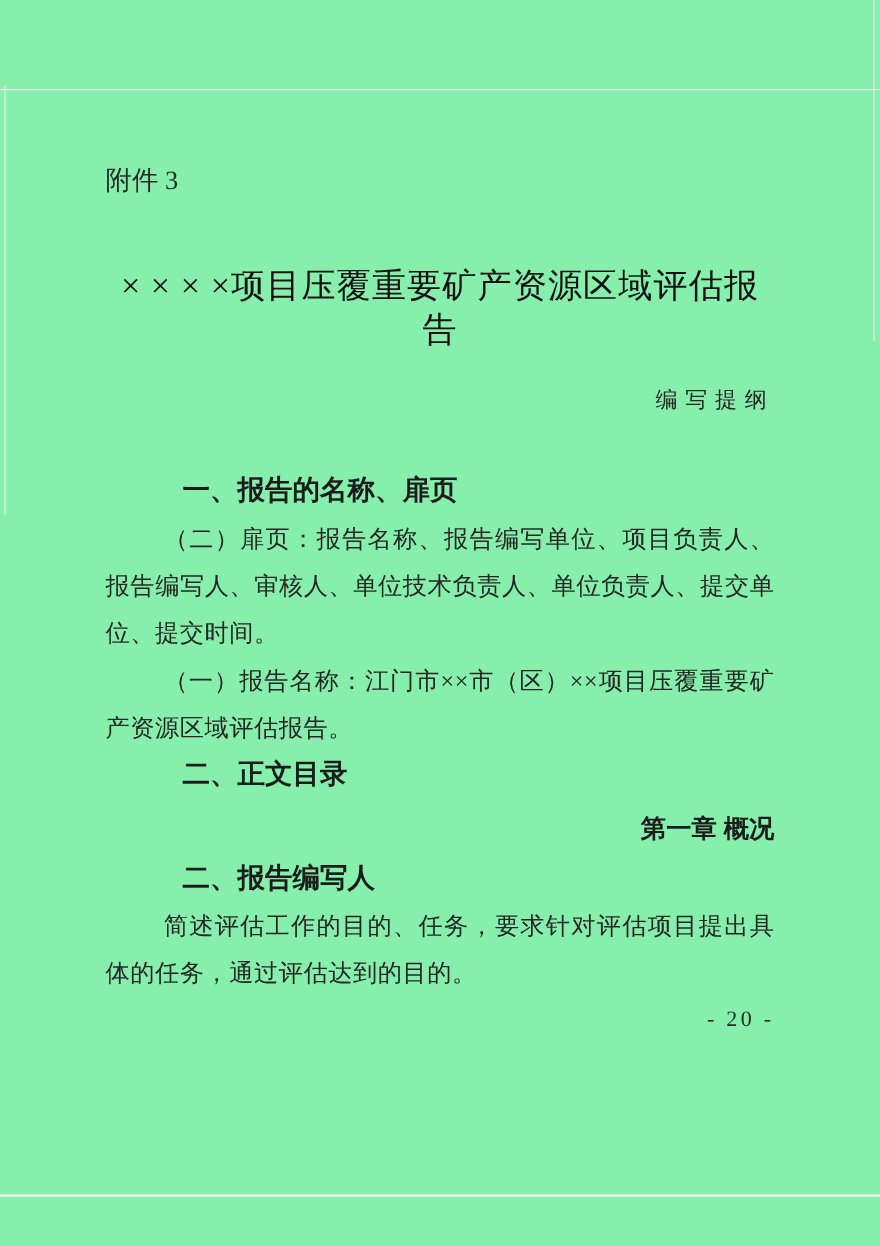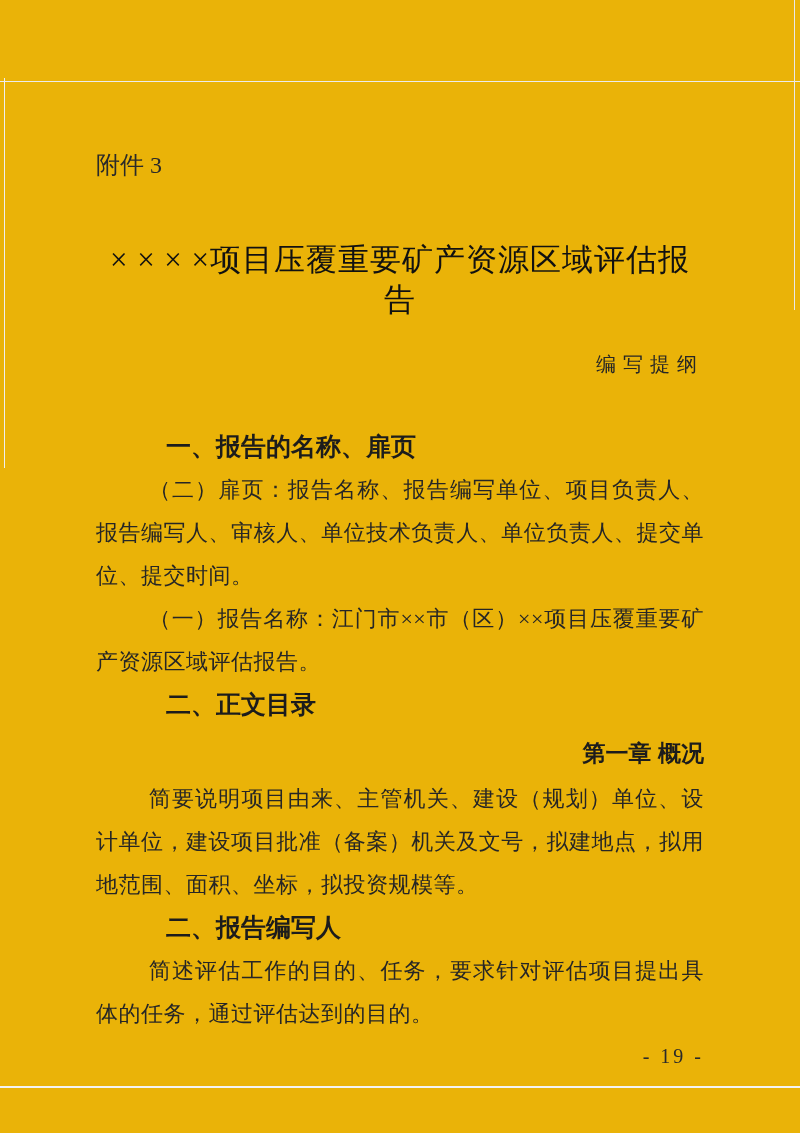--- a/index.html
+++ b/index.html
@@ -4,21 +4,21 @@
 <style>
   html, body {
     margin: 0;
     padding: 0;
     background: #ffffff;
   }
   .page {
     position: relative;
     width: 800px;
     height: 1133px;
-    background: #eab308;
+    background: #86efac;
     overflow: hidden;
     color: #242424;
   }
   
   .scan-line-h {
     position: absolute;
     left: 0; top: 81px;
     width: 800px; height: 1px;
     background: #ececec;
   }
@@ -136,24 +136,23 @@
 
       <p class="para">（二）扉页：报告名称、报告编写单位、项目负责人、报告编写人、审核人、单位技术负责人、单位负责人、提交单位、提交时间。</p>
 
       <p class="para">（一）报告名称：江门市××市（区）××项目压覆重要矿产资源区域评估报告。</p>
 
       <h2 class="sec">二、正文目录</h2>
 
       <div class="chapter">第一章 概况</div>
 
 
-      <p class="para">简要说明项目由来、主管机关、建设（规划）单位、设计单位，建设项目批准（备案）机关及文号，拟建地点，拟用地范围、面积、坐标，拟投资规模等。</p>
 
       <h2 class="sec">二、报告编写人</h2>
 
       <p class="para">简述评估工作的目的、任务，要求针对评估项目提出具体的任务，通过评估达到的目的。</p>
 
     </div>
 
-    <div class="pagenum">- 19 -</div>
+    <div class="pagenum">- 20 -</div>
 
   </div>
 </div>
 
 </body></html>

